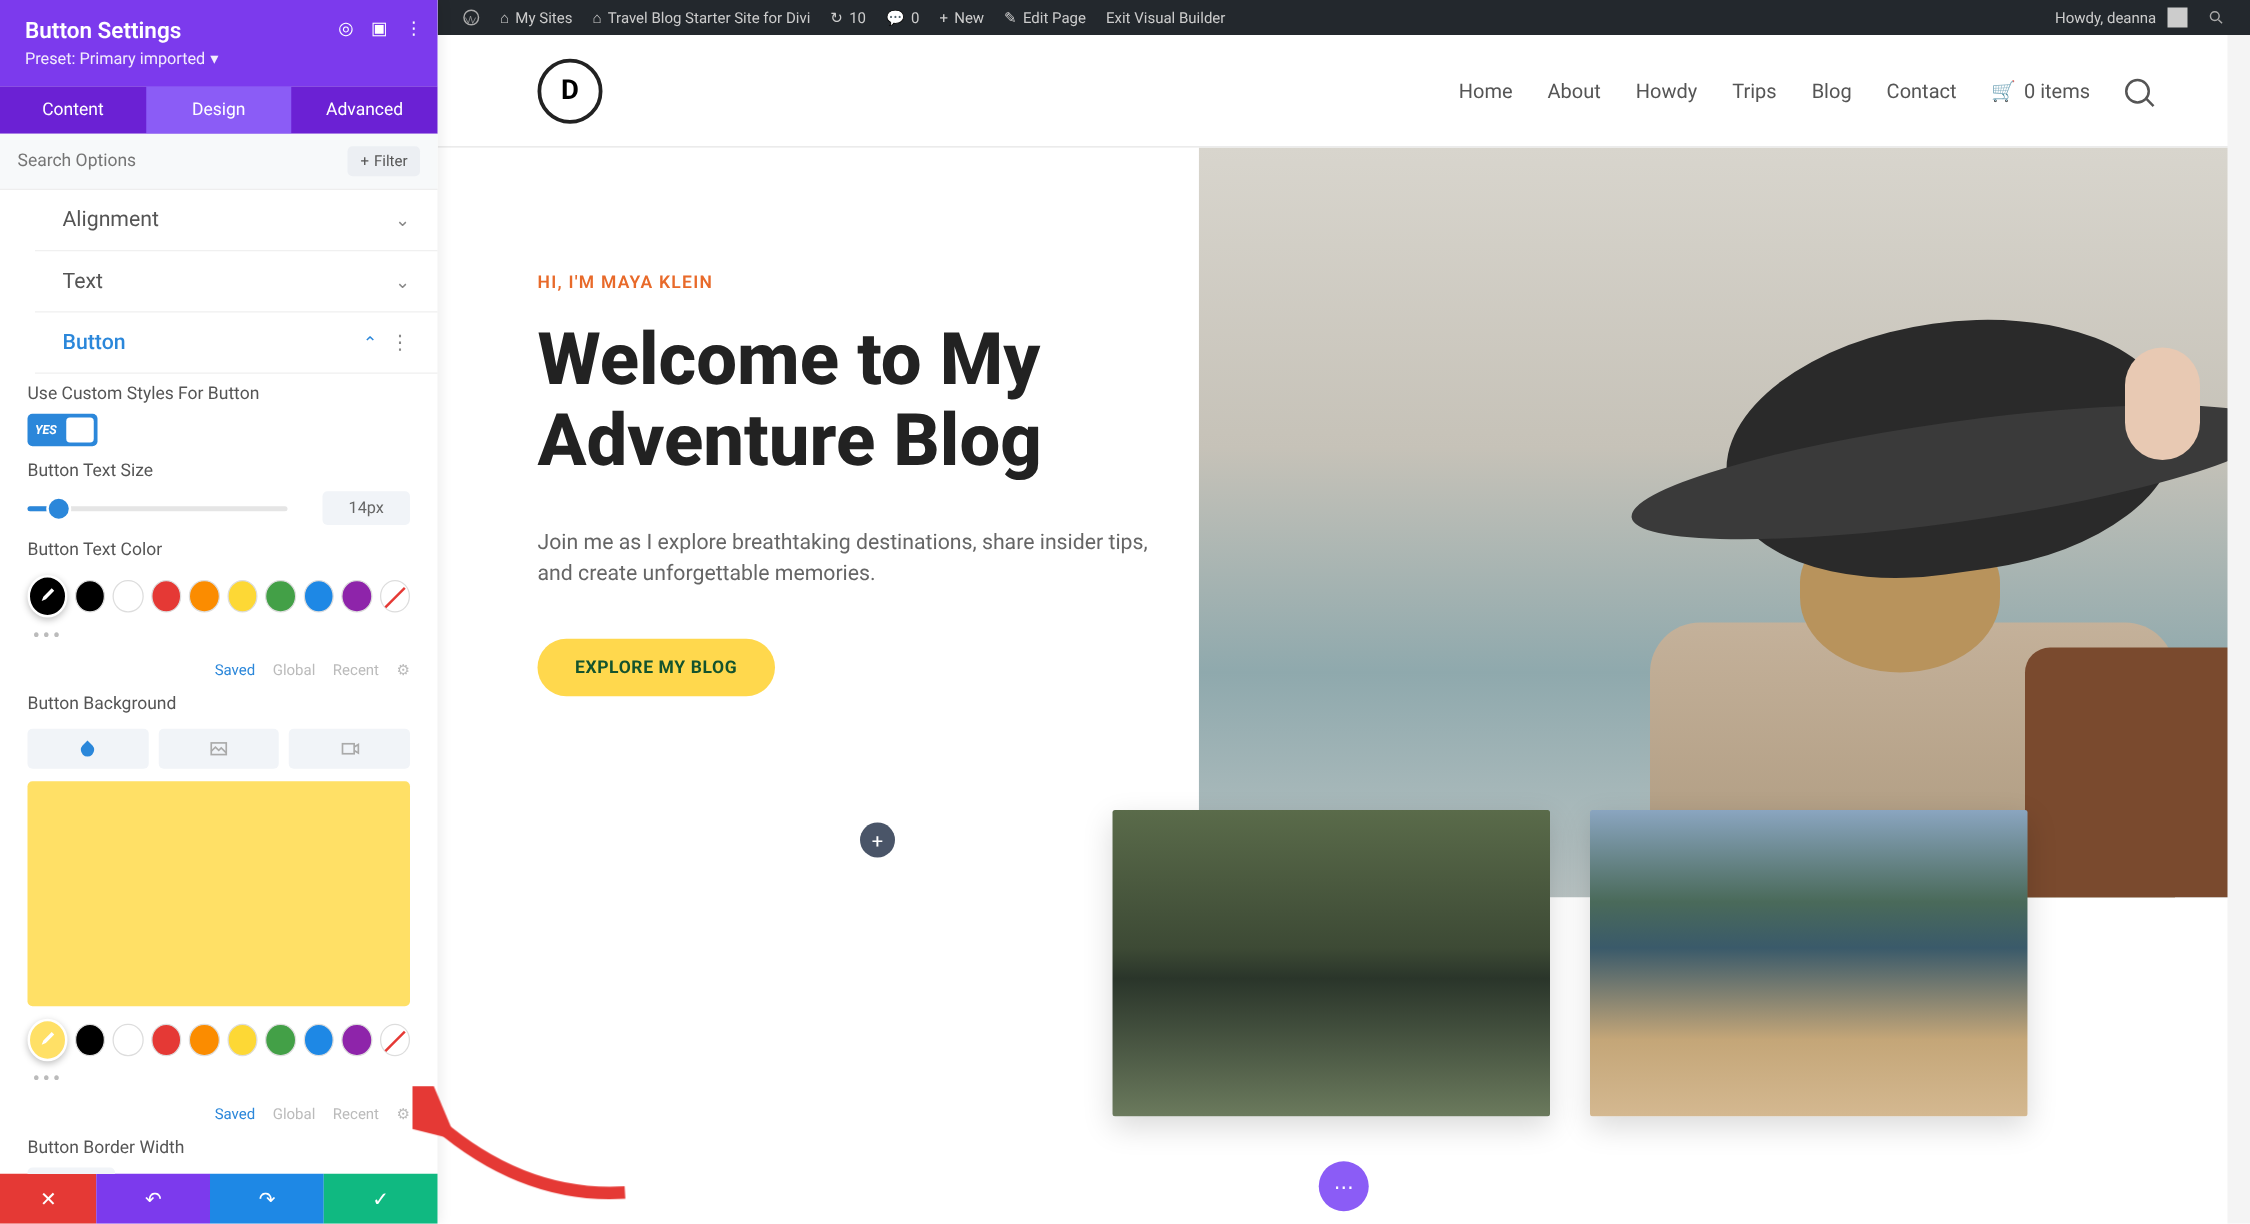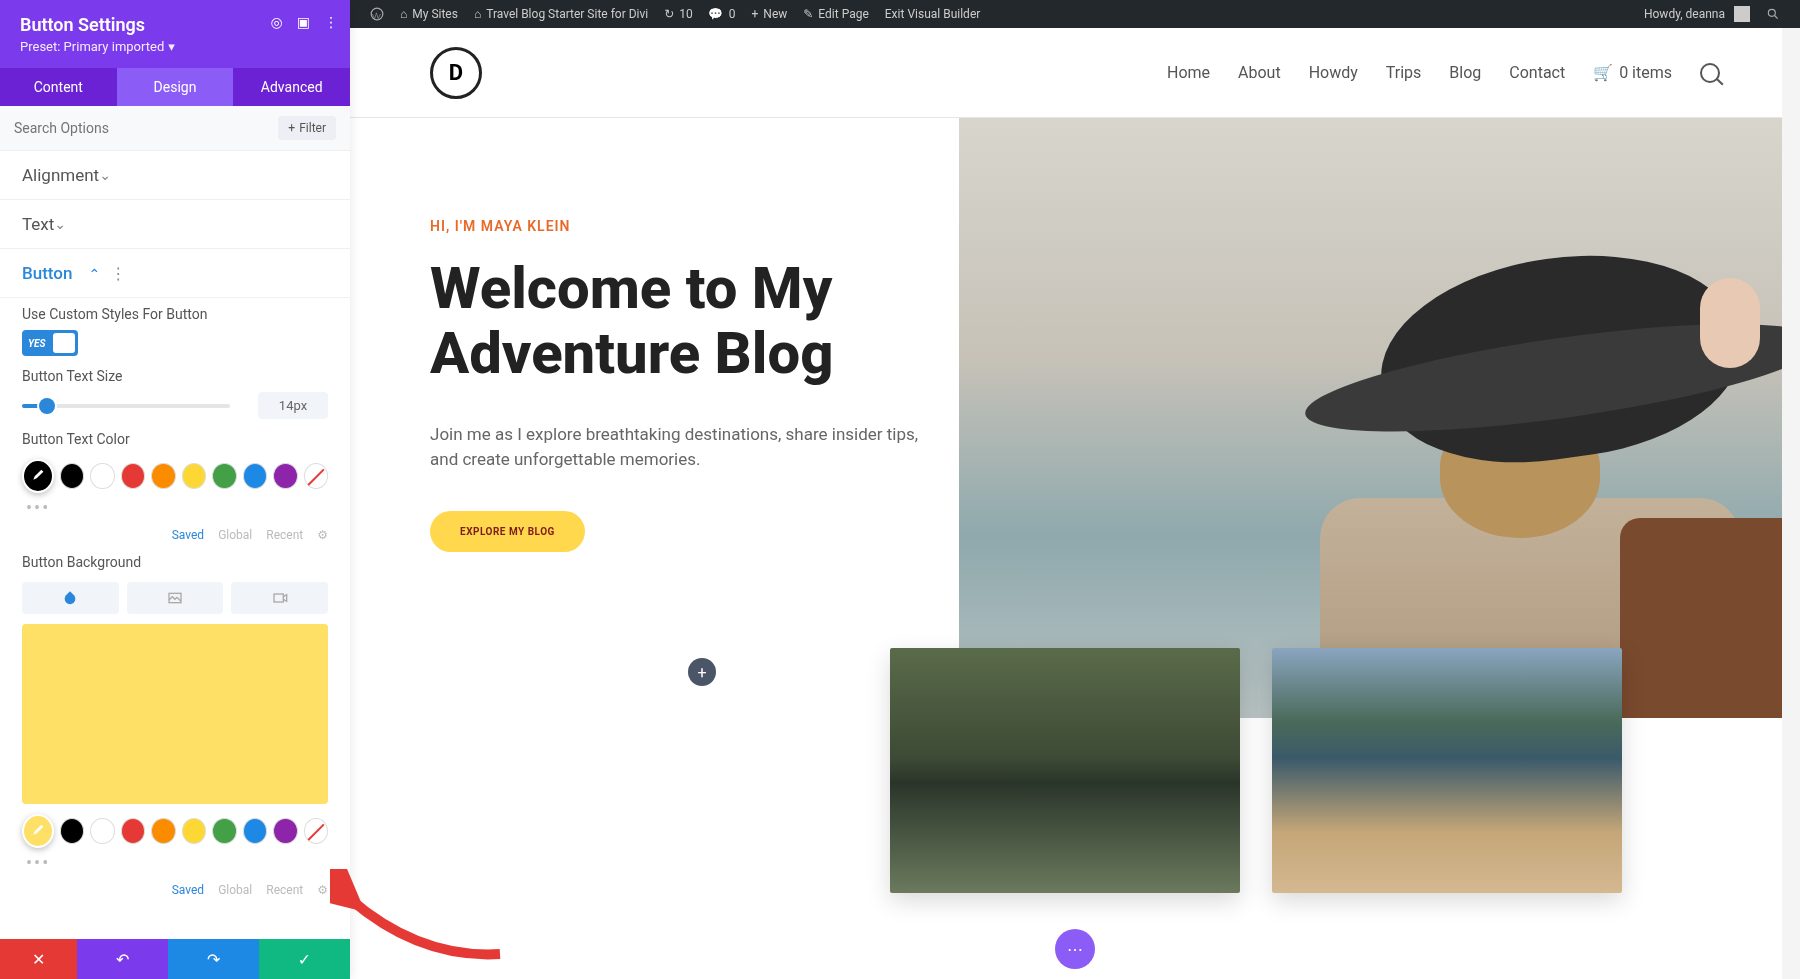--- a/index.html
+++ b/index.html
@@ -22,21 +22,21 @@
 
 .tab-row { display:flex; background:#6b21d4;}
 .tab { flex:1; text-align:center; padding:11px 0; color:#fff; font-size:14px; cursor:pointer;}
 .tab.active { background:#8b5cf6;}
 
 .search-row{ display:flex; align-items:center; padding:8px 14px; border-bottom:1px solid #eee; background:#f7f9fa;}
 .search-row input{ flex:1; border:none; background:transparent; font-size:14px; padding:6px 0; outline:none; color:#4c1d95;}
 .filter-btn{ background:#eceff3; border:none; padding:5px 10px; border-radius:4px; font-size:12px; color:#555; cursor:pointer; display:flex; gap:4px; align-items:center;}
 
 .panel-body{ flex:1; overflow-y:auto; padding:0 0 40px 0;}
-.acc-item{ padding:14px 22px; border-bottom:1px solid #f0f0f0; display:flex; align-items:center; cursor:pointer; color:#555; font-size:17px;}
+.acc-item{ padding:14px 22px; border-bottom:1px solid #f0f0f0; display:flex; justify-content:space-between; align-items:center; cursor:pointer; color:#555; font-size:17px;margin-left:28px;}
 .acc-item.open{ color:#2b87da; font-weight:500;gap:16px;}
 .chev{ font-size:14px; color:#888;}
 .kebab{ color:#888; font-size:16px; padding-left:10px;}
 
 .control-block{ padding:8px 22px 4px 22px;}
 .control-label{ font-size:14px; color:#555; margin-bottom:8px;}
 
 .toggle{ width:56px; height:26px; background:#2b87da; border-radius:4px; position:relative; display:flex; align-items:center;}
 .toggle-label{ color:#fff; font-size:10px; font-weight:700; position:absolute; left:6px;font-style:italic;}
 .toggle-knob{ width:22px; height:20px; background:#fff; border-radius:3px; position:absolute; right:3px;}
@@ -78,21 +78,21 @@
 .nav span{cursor:pointer;}
 .cart{ display:flex; gap:6px; align-items:center;}
 .search-ico{ width:20px;height:20px; border:2px solid #555; border-radius:50%; position:relative;}
 .search-ico::after{content:""; position:absolute; width:8px; height:2px; background:#555; right:-6px; bottom:-2px; transform:rotate(45deg);}
 
 .hero{ display:flex; height:600px; position:relative;}
 .hero-left{ width:42%; padding:100px 40px 0 80px;}
 .eyebrow{ color:#e86a2a; font-size:14px; font-weight:600; letter-spacing:1px;}
 .h1{ font-size:58px; font-weight:800; line-height:1.12; margin-top:22px; color:#222;}
 .lead{ margin-top:36px; font-size:17px; color:#666; line-height:1.5; max-width:520px;}
-.cta{ margin-top:38px; display:inline-block; background:#ffd84d; color:#7f1d1d; padding:15px 30px; border-radius:30px; font-weight:700; font-size:10px; letter-spacing:.5px;}
+.cta{ margin-top:38px; display:inline-block; background:#ffd84d; color:#14532d; padding:15px 30px; border-radius:30px; font-weight:700; font-size:14px; letter-spacing:.5px;}
 
 .hero-right{ flex:1; position:relative; overflow:hidden;}
 .photo-main{ position:absolute; inset:0; background:linear-gradient(180deg,#d8d5cd 0%,#c6c2b8 40%,#8fa9ad 70%,#b9c3c3 100%);}
 .hat{ position:absolute; top:140px; right:60px; width:360px; height:200px; background:#2a2a2a; border-radius:50% 50% 45% 45%; transform:rotate(-8deg);}
 .hat::before{content:"";position:absolute;left:-80px;top:80px;width:520px;height:80px;background:#3a3a3a;border-radius:50%;}
 .hand{ position:absolute; top:160px; right:40px; width:60px; height:90px; background:#e8c9b3; border-radius:30px;}
 .hair{position:absolute; top:300px; right:200px; width:160px;height:120px; background:#b8935c; border-radius:40% 40% 50% 50%;}
 .sweater{position:absolute; top:380px; right:60px; width:420px; height:260px; background:linear-gradient(#c4b19a,#a89478); border-radius:40px 40px 0 0;}
 .bag{position:absolute; bottom:0; right:0; width:180px;height:200px; background:#7a4a2e;border-radius:20px 0 0 0;}
 
@@ -291,20 +291,27 @@
       </div>
       <div class="dots">•••</div>
     </div>
     <div class="palette-links">
       <span class="active">Saved</span>
       <span>Global</span>
       <span>Recent</span>
       <span>⚙</span>
     </div>
 
+    <div class="control-block">
+      <div class="control-label">Button Border Width</div>
+      <div class="slider-row">
+
+        <div class="slider-val">2px</div>
+      </div>
+    </div>
   </div>
 
   <div class="sidebar-footer">
     <div class="sf-btn red">✕</div>
     <div class="sf-btn purple">↶</div>
     <div class="sf-btn blue">↷</div>
     <div class="sf-btn green">✓</div>
   </div>
 </div>
 

